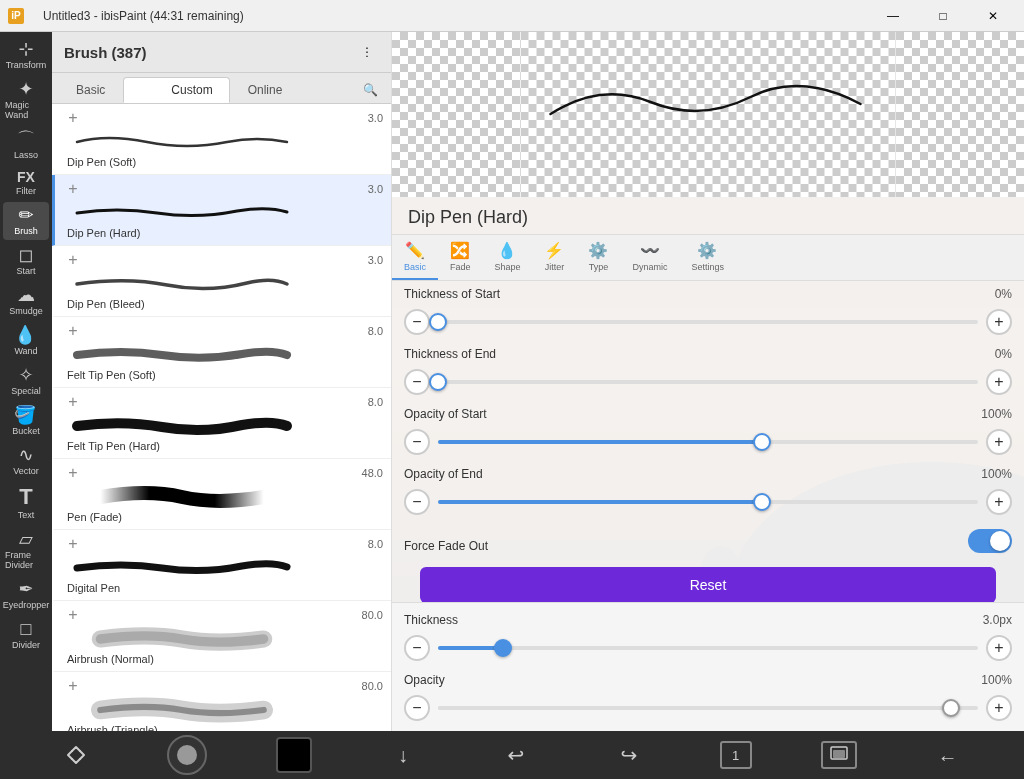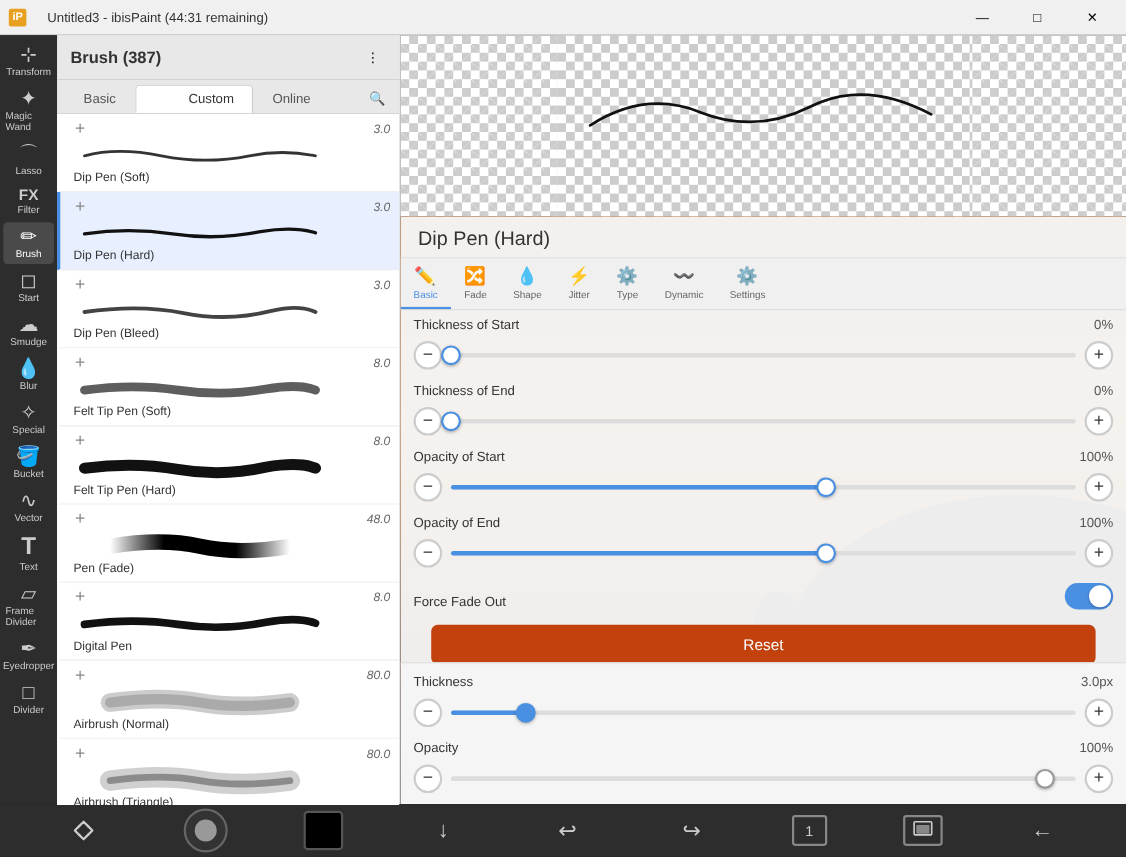--- a/index.html
+++ b/index.html
@@ -26,21 +26,21 @@
     .tool-item {
       width: 46px; display: flex; flex-direction: column; align-items: center;
       padding: 4px 2px; cursor: pointer; border-radius: 4px; color: #ccc;
       font-size: 9px; gap: 2px;
     }
     .tool-item.active { background: #4a4a4a; color: white; }
     .tool-icon { font-size: 18px; line-height: 1; }
 
     
     .brush-panel {
-      width: 312px; background: #f5f5f5; display: flex; flex-direction: column;
+      width: 340px; background: #f5f5f5; display: flex; flex-direction: column;
       border-right: 1px solid #ddd;
     }
     .brush-header {
       background: #e8e8e8; padding: 8px 12px; display: flex; align-items: center;
       justify-content: space-between; border-bottom: 1px solid #ccc;
     }
     .brush-title { font-size: 15px; font-weight: bold; color: #333; }
     .brush-menu-btn { width: 24px; height: 24px; display: flex; align-items: center; justify-content: center; cursor: pointer; border-radius: 50%; }
 
     
@@ -58,21 +58,21 @@
     
     .brush-list { flex: 1; overflow-y: auto; background: white; }
     .brush-item {
       border-bottom: 1px solid #eee; position: relative; cursor: pointer;
       padding: 0 8px 4px; min-height: 52px;
     }
     .brush-item.selected { background: #e8f0ff; border-left: 3px solid #4a90e2; }
     .brush-item:not(.selected) { border-left: 3px solid transparent; }
     .brush-item-header { display: flex; align-items: center; justify-content: space-between; padding-top: 4px; }
     .brush-item-add { width: 20px; height: 20px; display: flex; align-items: center; justify-content: center; color: #888; font-size: 16px; cursor: pointer; }
-    .brush-item-size { font-size: 11px; color: #666; font-style: italic; }
+    .brush-item-size { font-size: 11px; color: #666; }
     .brush-item-name { font-size: 11px; color: #333; padding-left: 4px; padding-bottom: 2px; }
     .brush-stroke { width: 230px; height: 28px; display: flex; align-items: center; margin-left: 4px; }
     .brush-stroke svg { width: 100%; height: 100%; }
 
     
     .right-panel {
       flex: 1; display: flex; flex-direction: column; overflow: hidden;
     }
     .brush-preview-area {
       height: 165px; background: #e0e0e0; position: relative; overflow: hidden;
@@ -151,21 +151,21 @@
       position: relative; cursor: pointer; transition: background 0.2s;
     }
     .toggle-knob {
       position: absolute; top: 2px; right: 2px; width: 20px; height: 20px;
       border-radius: 50%; background: white; box-shadow: 0 1px 3px rgba(0,0,0,0.3);
       transition: right 0.2s;
     }
 
     
     .reset-btn {
-      margin: 6px 28px; padding: 10px; background: #c2410c; color: white;
+      margin: 6px 28px; padding: 10px; background: #6d28d9; color: white;
       border: none; border-radius: 6px; font-size: 14px; cursor: pointer;
       font-weight: 500;
     }
 
     
     .bottom-settings {
       position: absolute; bottom: 0; left: 0; right: 0;
       background: rgba(245,245,245,0.97); border-top: 1px solid #ddd;
       padding: 4px 0;
     }
@@ -238,21 +238,21 @@
     <div class="tool-item">
       <span class="tool-icon">◻</span>
       <span>Start</span>
     </div>
     <div class="tool-item">
       <span class="tool-icon">☁</span>
       <span>Smudge</span>
     </div>
     <div class="tool-item">
       <span class="tool-icon">💧</span>
-      <span>Blur</span>
+      <span>Wand</span>
     </div>
     <div class="tool-item">
       <span class="tool-icon">✧</span>
       <span>Special</span>
     </div>
     <div class="tool-item">
       <span class="tool-icon">🪣</span>
       <span>Bucket</span>
     </div>
     <div class="tool-item">

